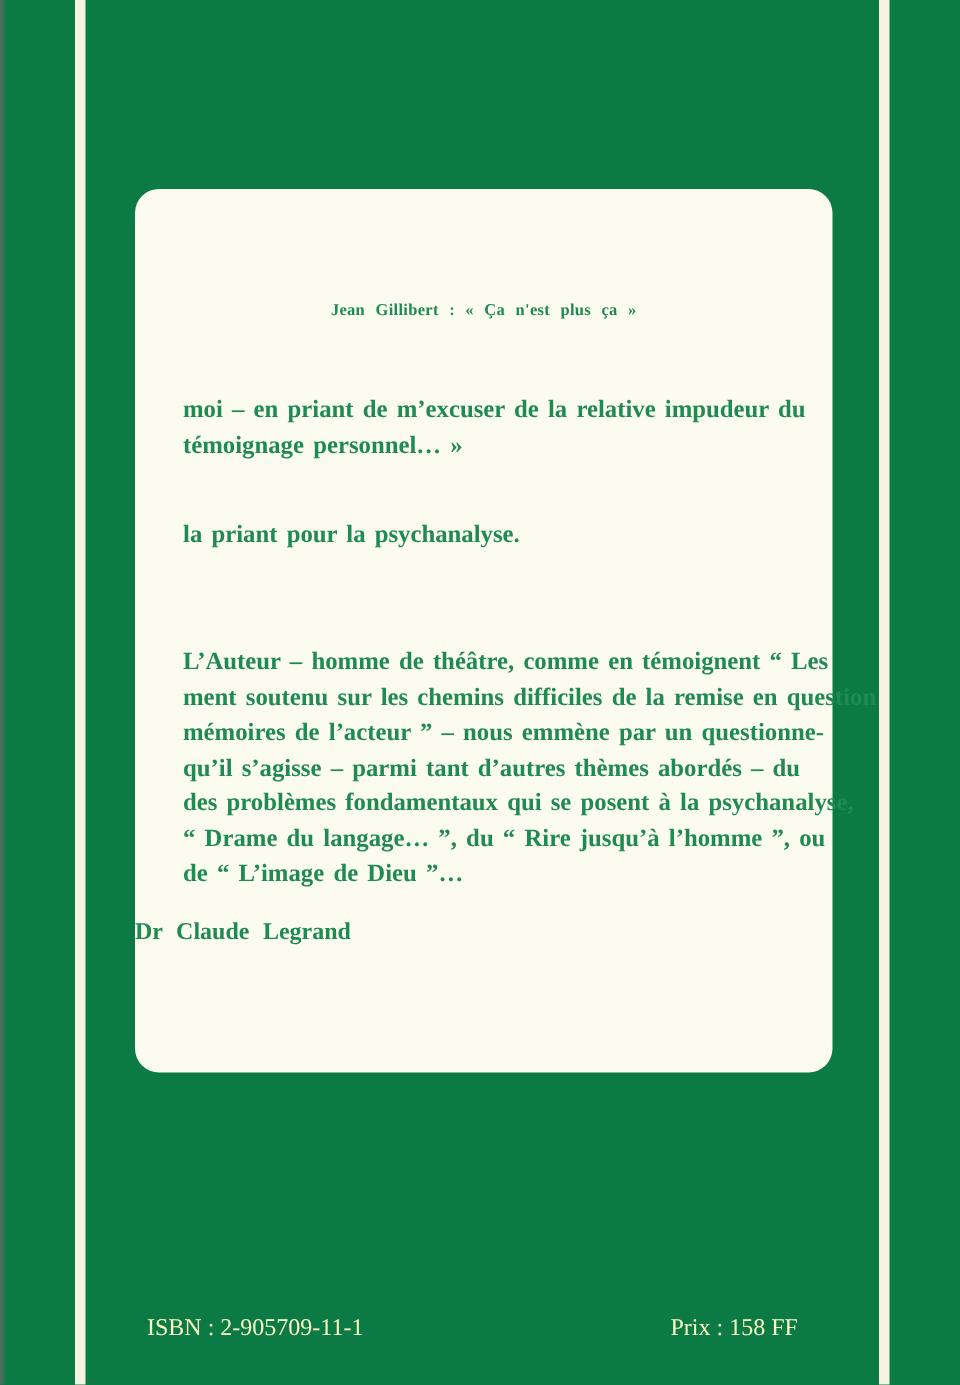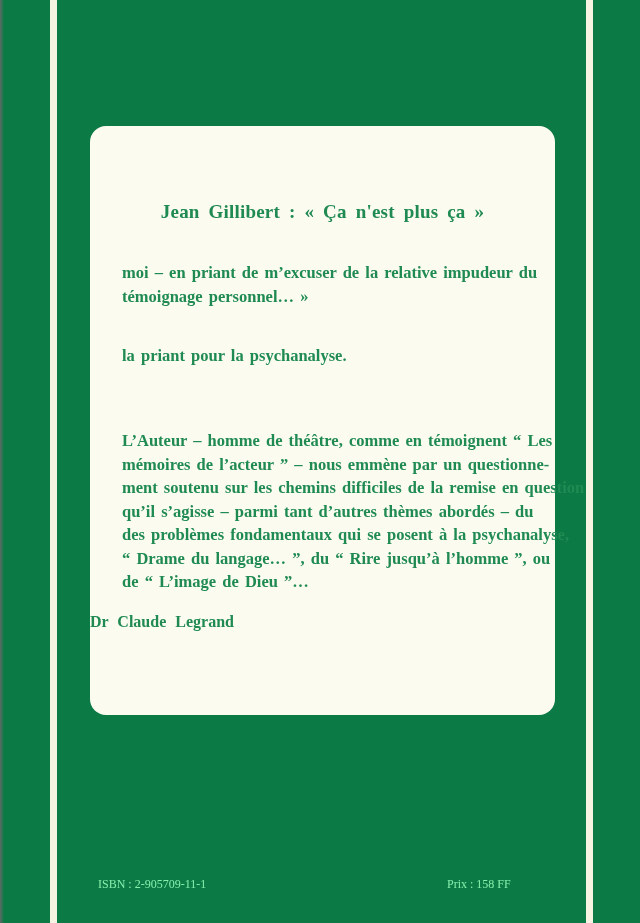--- a/index.html
+++ b/index.html
@@ -12,38 +12,38 @@
   .stripe { position: absolute; top: 0; height: 923px; background: #f6f3e2; }
   .stripe-left { left: 50px; width: 7px; }
   .stripe-right { left: 586px; width: 7px; }
   .card {
     position: absolute; left: 90px; top: 126px; width: 465px; height: 589px;
     background: #fcfbf0; border-radius: 16px;
     color: #1f8a52;
   }
   .title {
     position: absolute; top: 75px; left: 0; right: 0; text-align: center;
-    font-weight: bold; font-size: 19px; word-spacing: 4px; letter-spacing: 0.2px;
+    font-weight: bold; font-size: 11px; word-spacing: 4px; letter-spacing: 0.2px;
   }
   .para {
     position: absolute; left: 32px; right: 22px;
     font-weight: bold; font-size: 16.5px; line-height: 23.5px;
     text-align: justify; word-spacing: 2px;
   }
   .para .line { display: block; text-align: justify; text-align-last: justify; white-space: nowrap; }
   .para .line.last { text-align-last: left; }
   .p1 { top: 135px; }
   .p2 { top: 218px; }
   .p3 { top: 303px; }
   .signature {
     position: absolute; top: 487px; left: 0; right: 0; text-align: left;
     font-weight: bold; font-size: 16px; word-spacing: 5px;
   }
   .footer-isbn, .footer-price {
-    position: absolute; top: 877px; color: #86efac; font-size: 12px;
+    position: absolute; top: 877px; color: #fef9c3; font-size: 16px;
     font-family: "Liberation Serif", serif;
   }
   .footer-isbn { left: 98px; }
   .footer-price { left: 447px; }
 </style>
 </head>
 <body>
 
 <div class="edge-left"></div>
 <div class="stripe stripe-left"></div>
@@ -56,22 +56,22 @@
     <span class="line">moi – en priant de m’excuser de la relative impudeur du</span>
     <span class="line last">témoignage  personnel… »</span>
   </div>
 
   <div class="para p2">
     <span class="line last">la  priant  pour  la  psychanalyse.</span>
   </div>
 
   <div class="para p3">
     <span class="line">L’Auteur – homme de théâtre, comme en témoignent “ Les</span>
+    <span class="line">ment soutenu sur les chemins difficiles de la remise en question</span>
     <span class="line">mémoires de l’acteur ” – nous emmène par un questionne-</span>
-    <span class="line">ment soutenu sur les chemins difficiles de la remise en question</span>
     <span class="line">qu’il s’agisse – parmi tant d’autres thèmes abordés – du</span>
     <span class="line">des problèmes fondamentaux qui se posent à la psychanalyse,</span>
     <span class="line">“ Drame du langage… ”, du “ Rire jusqu’à l’homme ”, ou</span>
     <span class="line last">de  “ L’image  de  Dieu ”…</span>
   </div>
 
   <div class="signature">Dr  Claude  Legrand</div>
 </div>
 
 <div class="footer-isbn">ISBN   : 2-905709-11-1</div>

